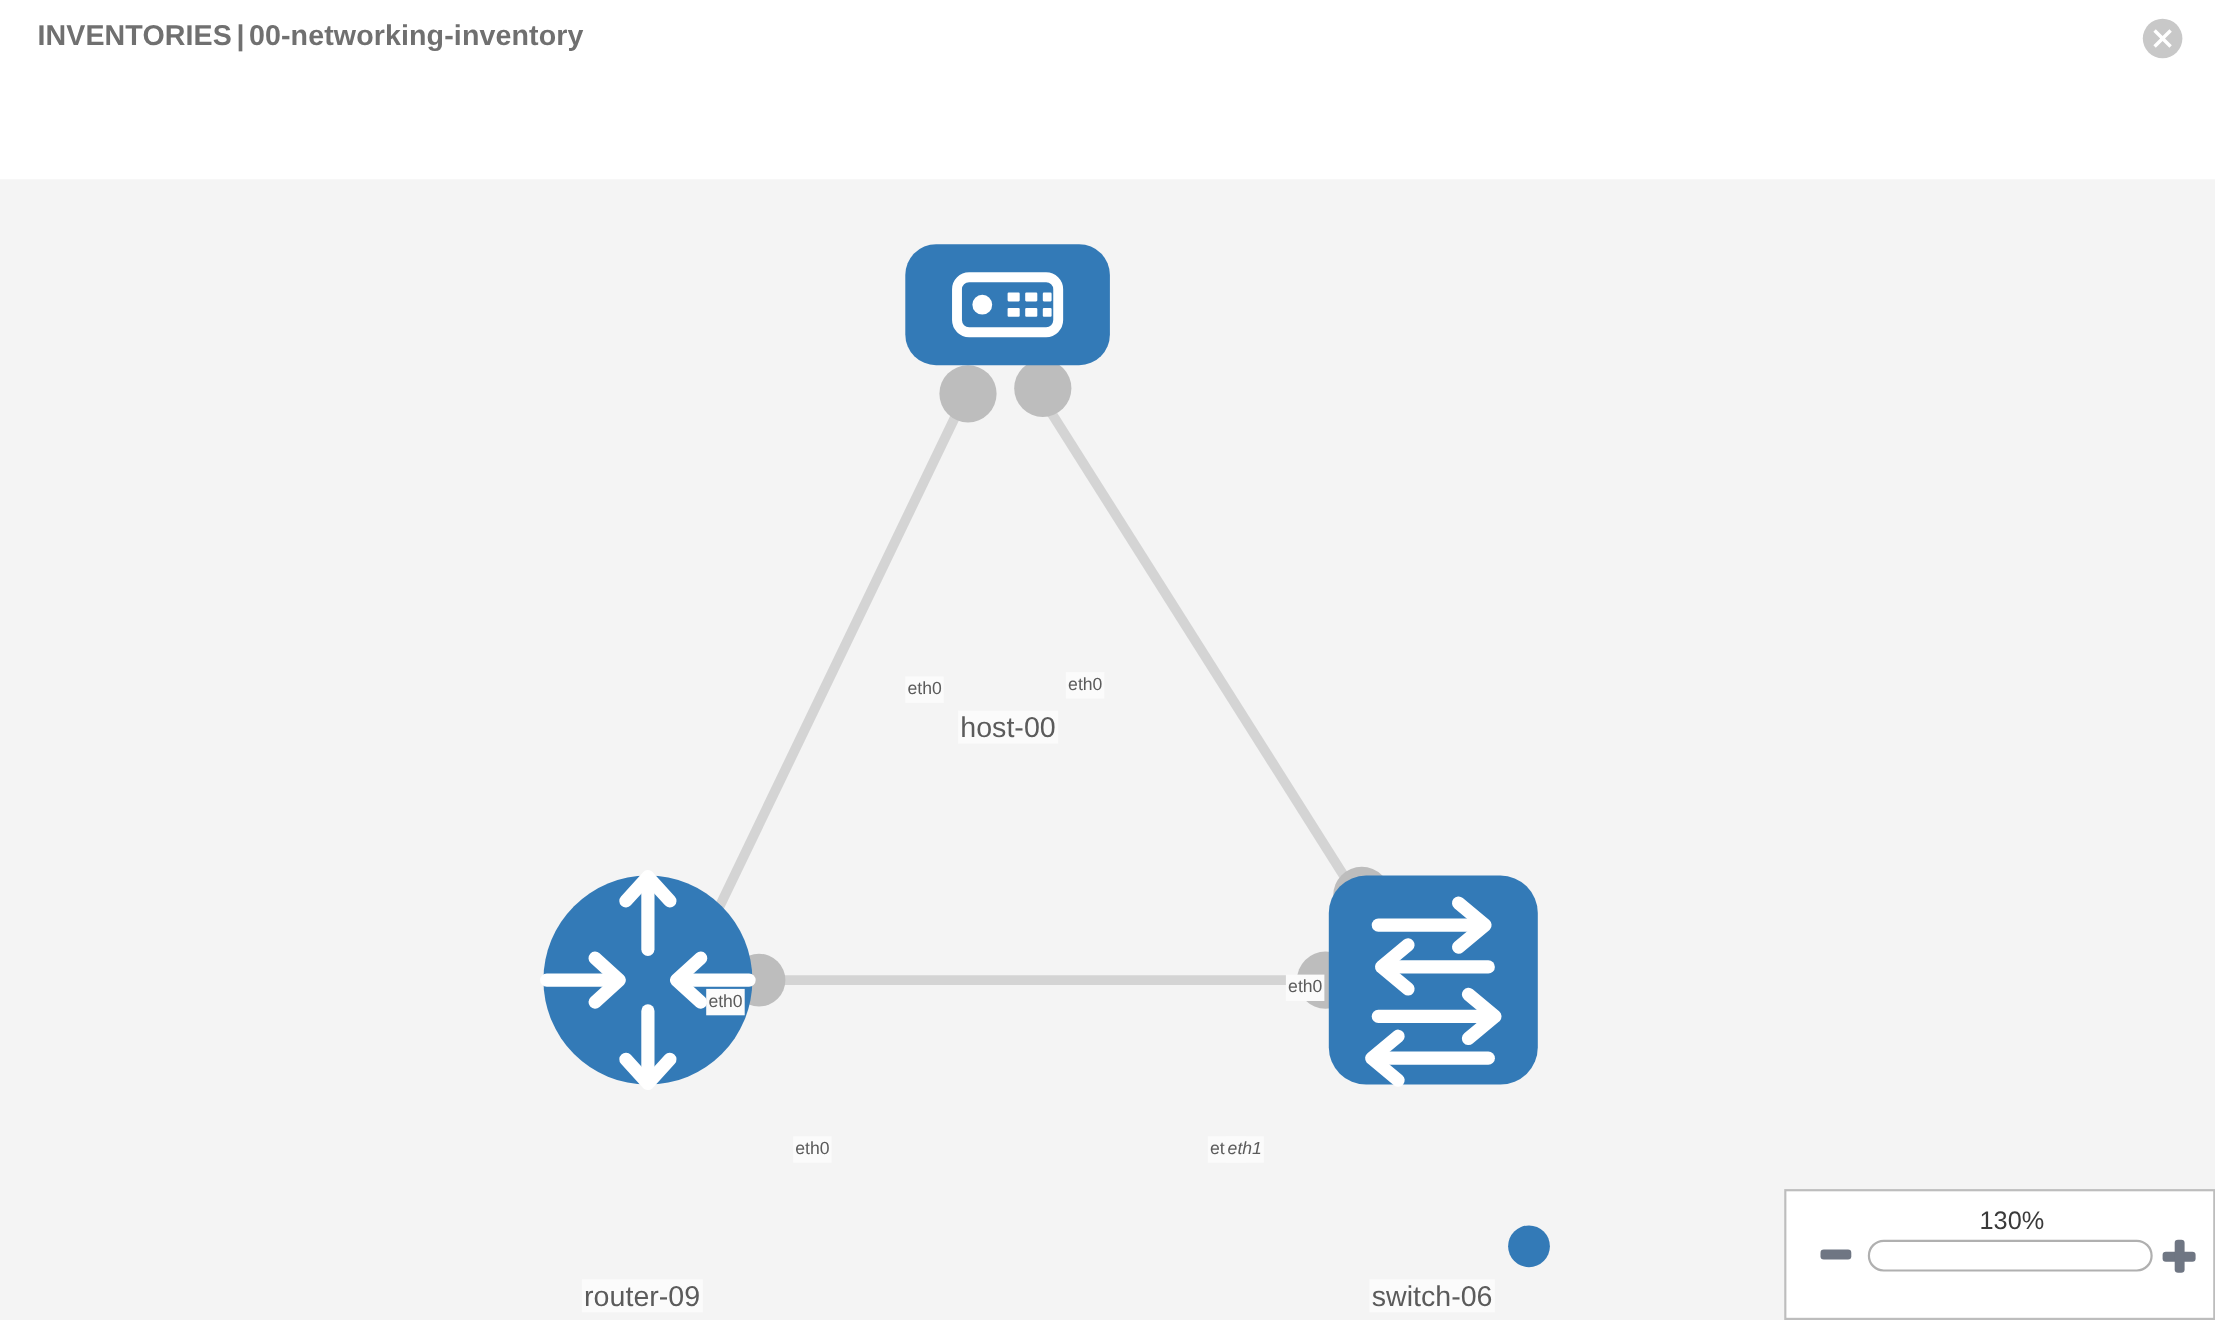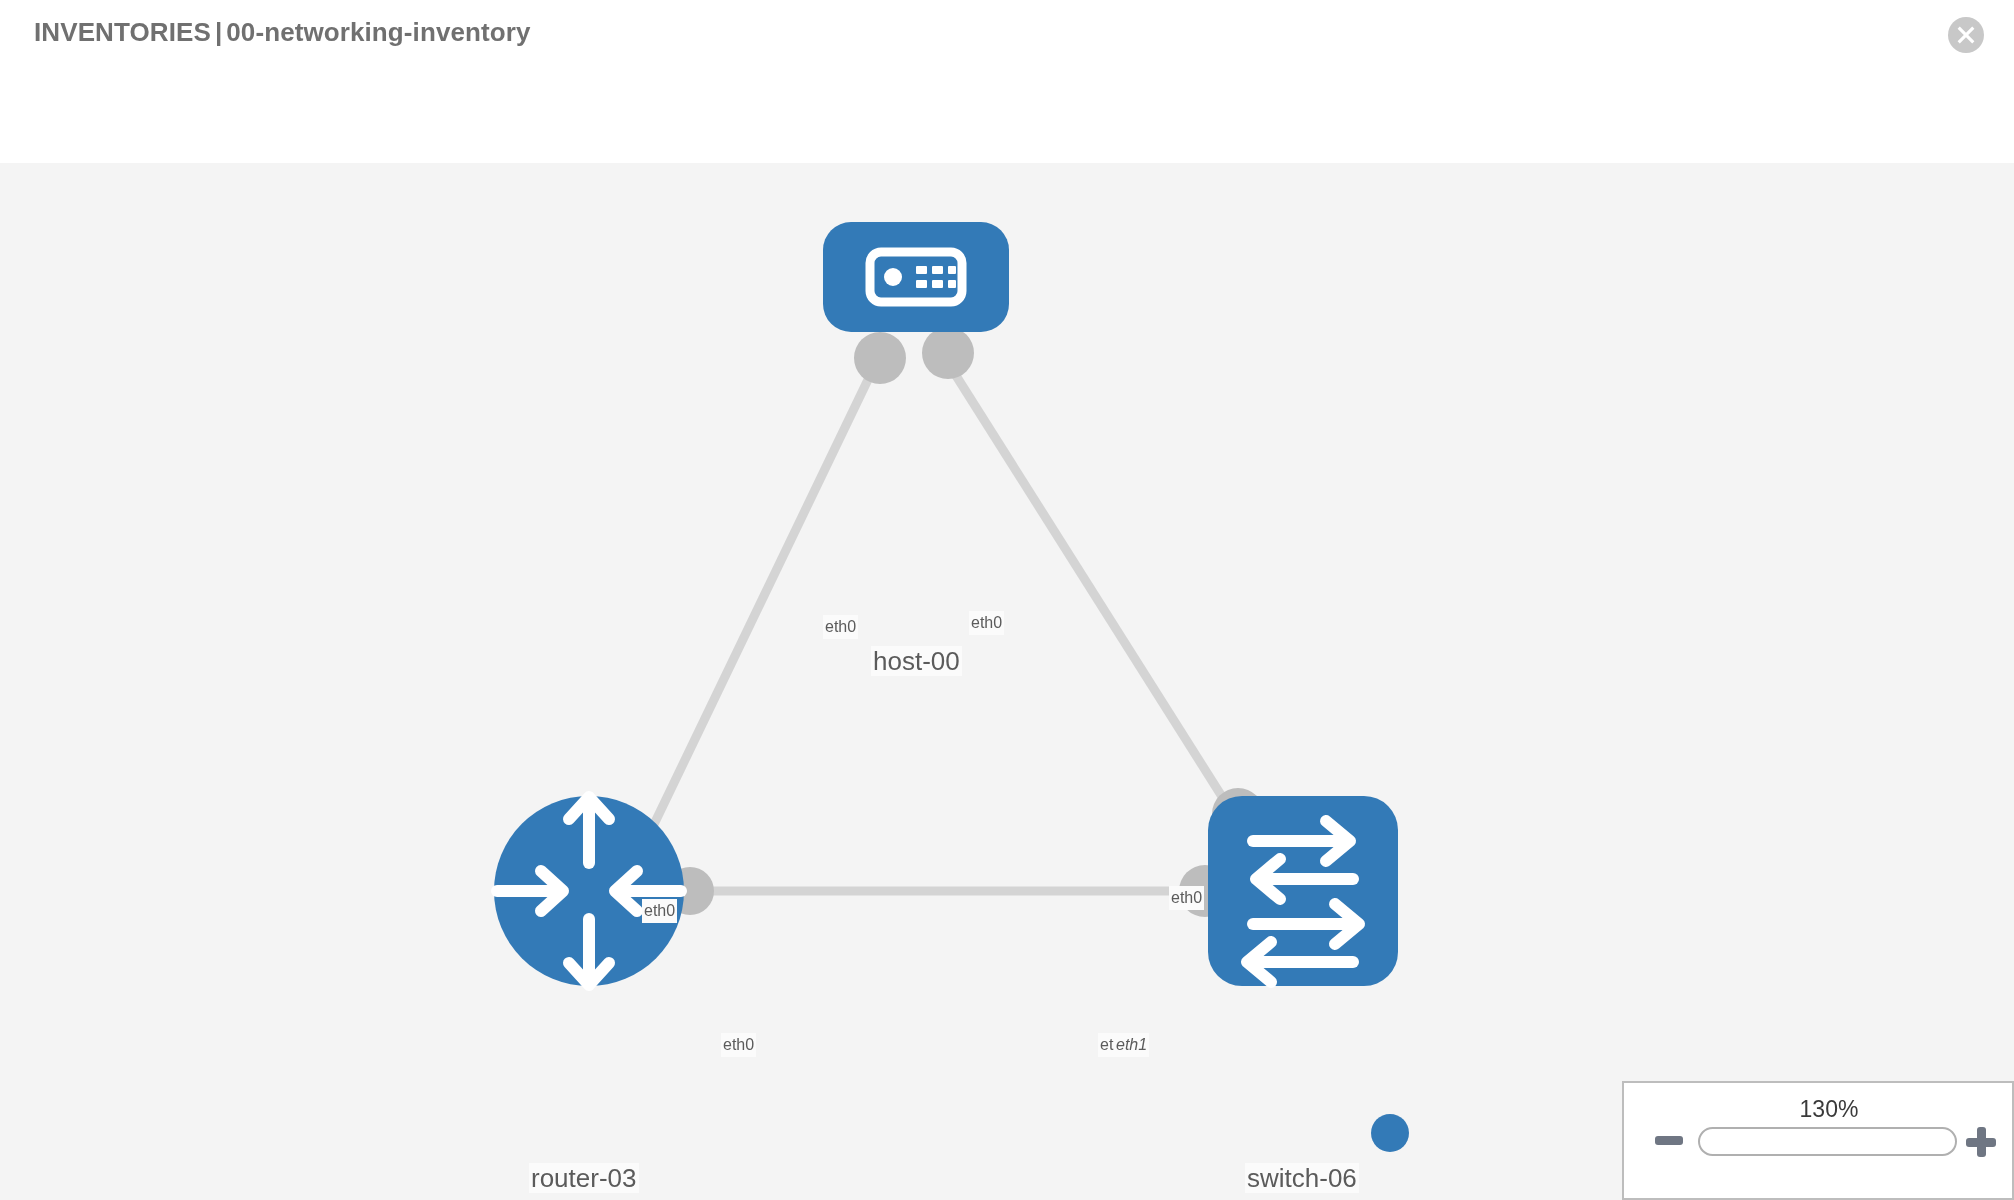--- a/index.html
+++ b/index.html
@@ -334,21 +334,21 @@
           <path d="M1253 761 L1357 761"></path>
           <path d="M1335 741 L1359 761 L1335 781"></path>
 
           <path d="M1353 799 L1249 799"></path>
           <path d="M1271 779 L1247 799 L1271 819"></path>
         </g>
       </g>
     </svg>
 
     <span class="node-label" style="left:871px; top:439px;margin-top:44px;">host-00</span>
-    <span class="node-label" style="left:529px; top:1000px;">router-03</span>
+    <span class="node-label" style="left:529px; top:1000px;">router-09</span>
     <span class="node-label" style="left:1245px; top:1000px;">switch-06</span>
 
     <span class="iface-label" style="left:823px; top:452px;">eth0</span>
     <span class="iface-label" style="left:969px; top:448px;">eth0</span>
     <span class="iface-label" style="left:642px; top:736px;">eth0</span>
     <span class="iface-label" style="left:1169px; top:723px;">eth0</span>
     <span class="iface-label" style="left:721px; top:870px;">eth0</span>
     <span class="iface-label" style="left:1098px; top:870px;">eth0</span>
     <span class="iface-label" style="left:1114px; top:870px;font-style:italic;">eth1</span>
   </div>

